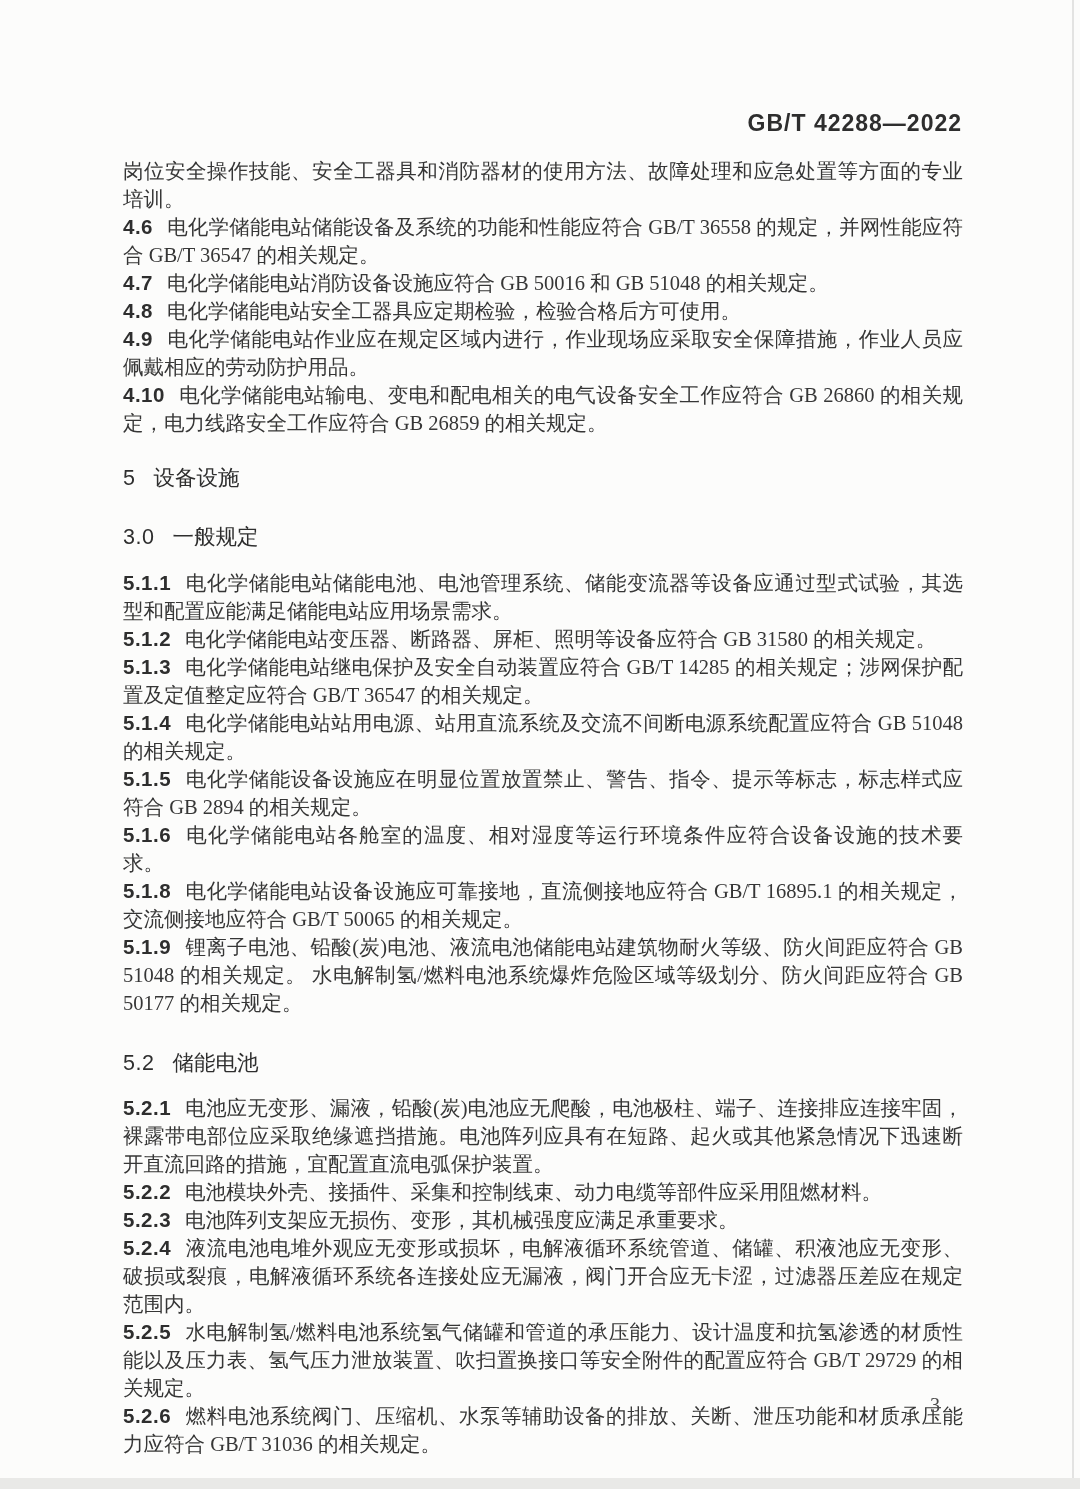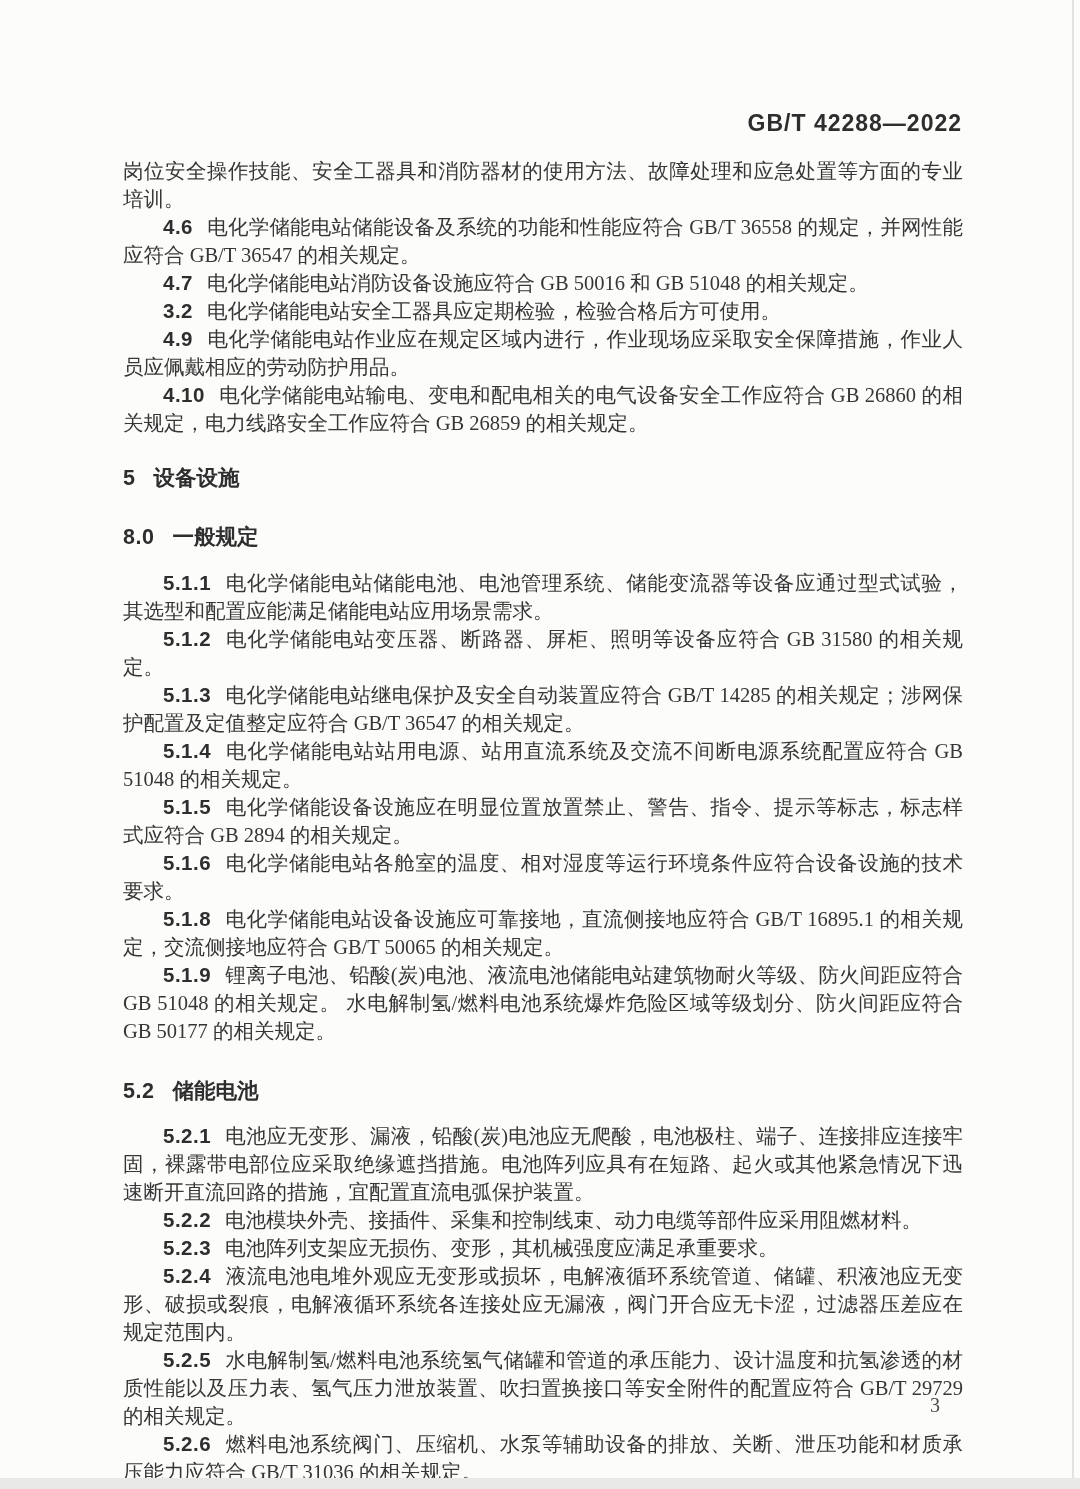--- a/index.html
+++ b/index.html
@@ -31,26 +31,25 @@
     font-size:20.5px; line-height:28px;
     text-align:justify; text-justify:inter-ideograph;
     color:#363636;
   }
   .cnum {
     font-family:"Liberation Sans","DejaVu Sans",sans-serif;
     font-weight:700; font-style:normal;
     letter-spacing:.5px;
     margin-right:14px;
     color:#2e2e2e;
-    margin-left:40px;
   }
   h2 {
     margin:0; padding:0;
     font-family:"Liberation Sans","DejaVu Sans",sans-serif;
-    font-weight:700; font-size:21.5px; line-height:30px;
+    font-weight:400; font-size:21.5px; line-height:30px;
     color:#2e2e2e;
   }
   .hnum { margin-right:18px; letter-spacing:.5px; }
   .h-sec  { margin-top:26px; }
   .h-sub  { margin-top:29px; margin-bottom:17px; }
   .h-sub2 { margin-top:31px; margin-bottom:16px; }
   .pageno {
     position:absolute; top:1394px; right:140px;
     font-size:20px; color:#4a4a4a;
   }
@@ -64,29 +63,29 @@
   <div class="doc-code">GB/T 42288—2022</div>
 
   <div class="content">
 
     <p class="para"><span>岗位安全操作技能、安全工器具和消防器材的使用方法、故障处理和应急处置等方面的专业培训。</span></p>
 
     <p class="para"><b class="cnum">4.6</b><span>电化学储能电站储能设备及系统的功能和性能应符合 GB/T 36558 的规定，并网性能应符合 GB/T 36547 的相关规定。</span></p>
 
     <p class="para"><b class="cnum">4.7</b><span>电化学储能电站消防设备设施应符合 GB 50016 和 GB 51048 的相关规定。</span></p>
 
-    <p class="para"><b class="cnum">3.2</b><span>电化学储能电站安全工器具应定期检验，检验合格后方可使用。</span></p>
+    <p class="para"><b class="cnum">4.8</b><span>电化学储能电站安全工器具应定期检验，检验合格后方可使用。</span></p>
 
     <p class="para"><b class="cnum">4.9</b><span>电化学储能电站作业应在规定区域内进行，作业现场应采取安全保障措施，作业人员应佩戴相应的劳动防护用品。</span></p>
 
     <p class="para"><b class="cnum">4.10</b><span>电化学储能电站输电、变电和配电相关的电气设备安全工作应符合 GB 26860 的相关规定，电力线路安全工作应符合 GB 26859 的相关规定。</span></p>
 
     <h2 class="h-sec"><span class="hnum">5</span><span>设备设施</span></h2>
 
-    <h2 class="h-sub"><span class="hnum">8.0</span><span>一般规定</span></h2>
+    <h2 class="h-sub"><span class="hnum">3.0</span><span>一般规定</span></h2>
 
     <p class="para"><b class="cnum">5.1.1</b><span>电化学储能电站储能电池、电池管理系统、储能变流器等设备应通过型式试验，其选型和配置应能满足储能电站应用场景需求。</span></p>
 
     <p class="para"><b class="cnum">5.1.2</b><span>电化学储能电站变压器、断路器、屏柜、照明等设备应符合 GB 31580 的相关规定。</span></p>
 
     <p class="para"><b class="cnum">5.1.3</b><span>电化学储能电站继电保护及安全自动装置应符合 GB/T 14285 的相关规定；涉网保护配置及定值整定应符合 GB/T 36547 的相关规定。</span></p>
 
     <p class="para"><b class="cnum">5.1.4</b><span>电化学储能电站站用电源、站用直流系统及交流不间断电源系统配置应符合 GB 51048 的相关规定。</span></p>
 
     <p class="para"><b class="cnum">5.1.5</b><span>电化学储能设备设施应在明显位置放置禁止、警告、指令、提示等标志，标志样式应符合 GB 2894 的相关规定。</span></p>

